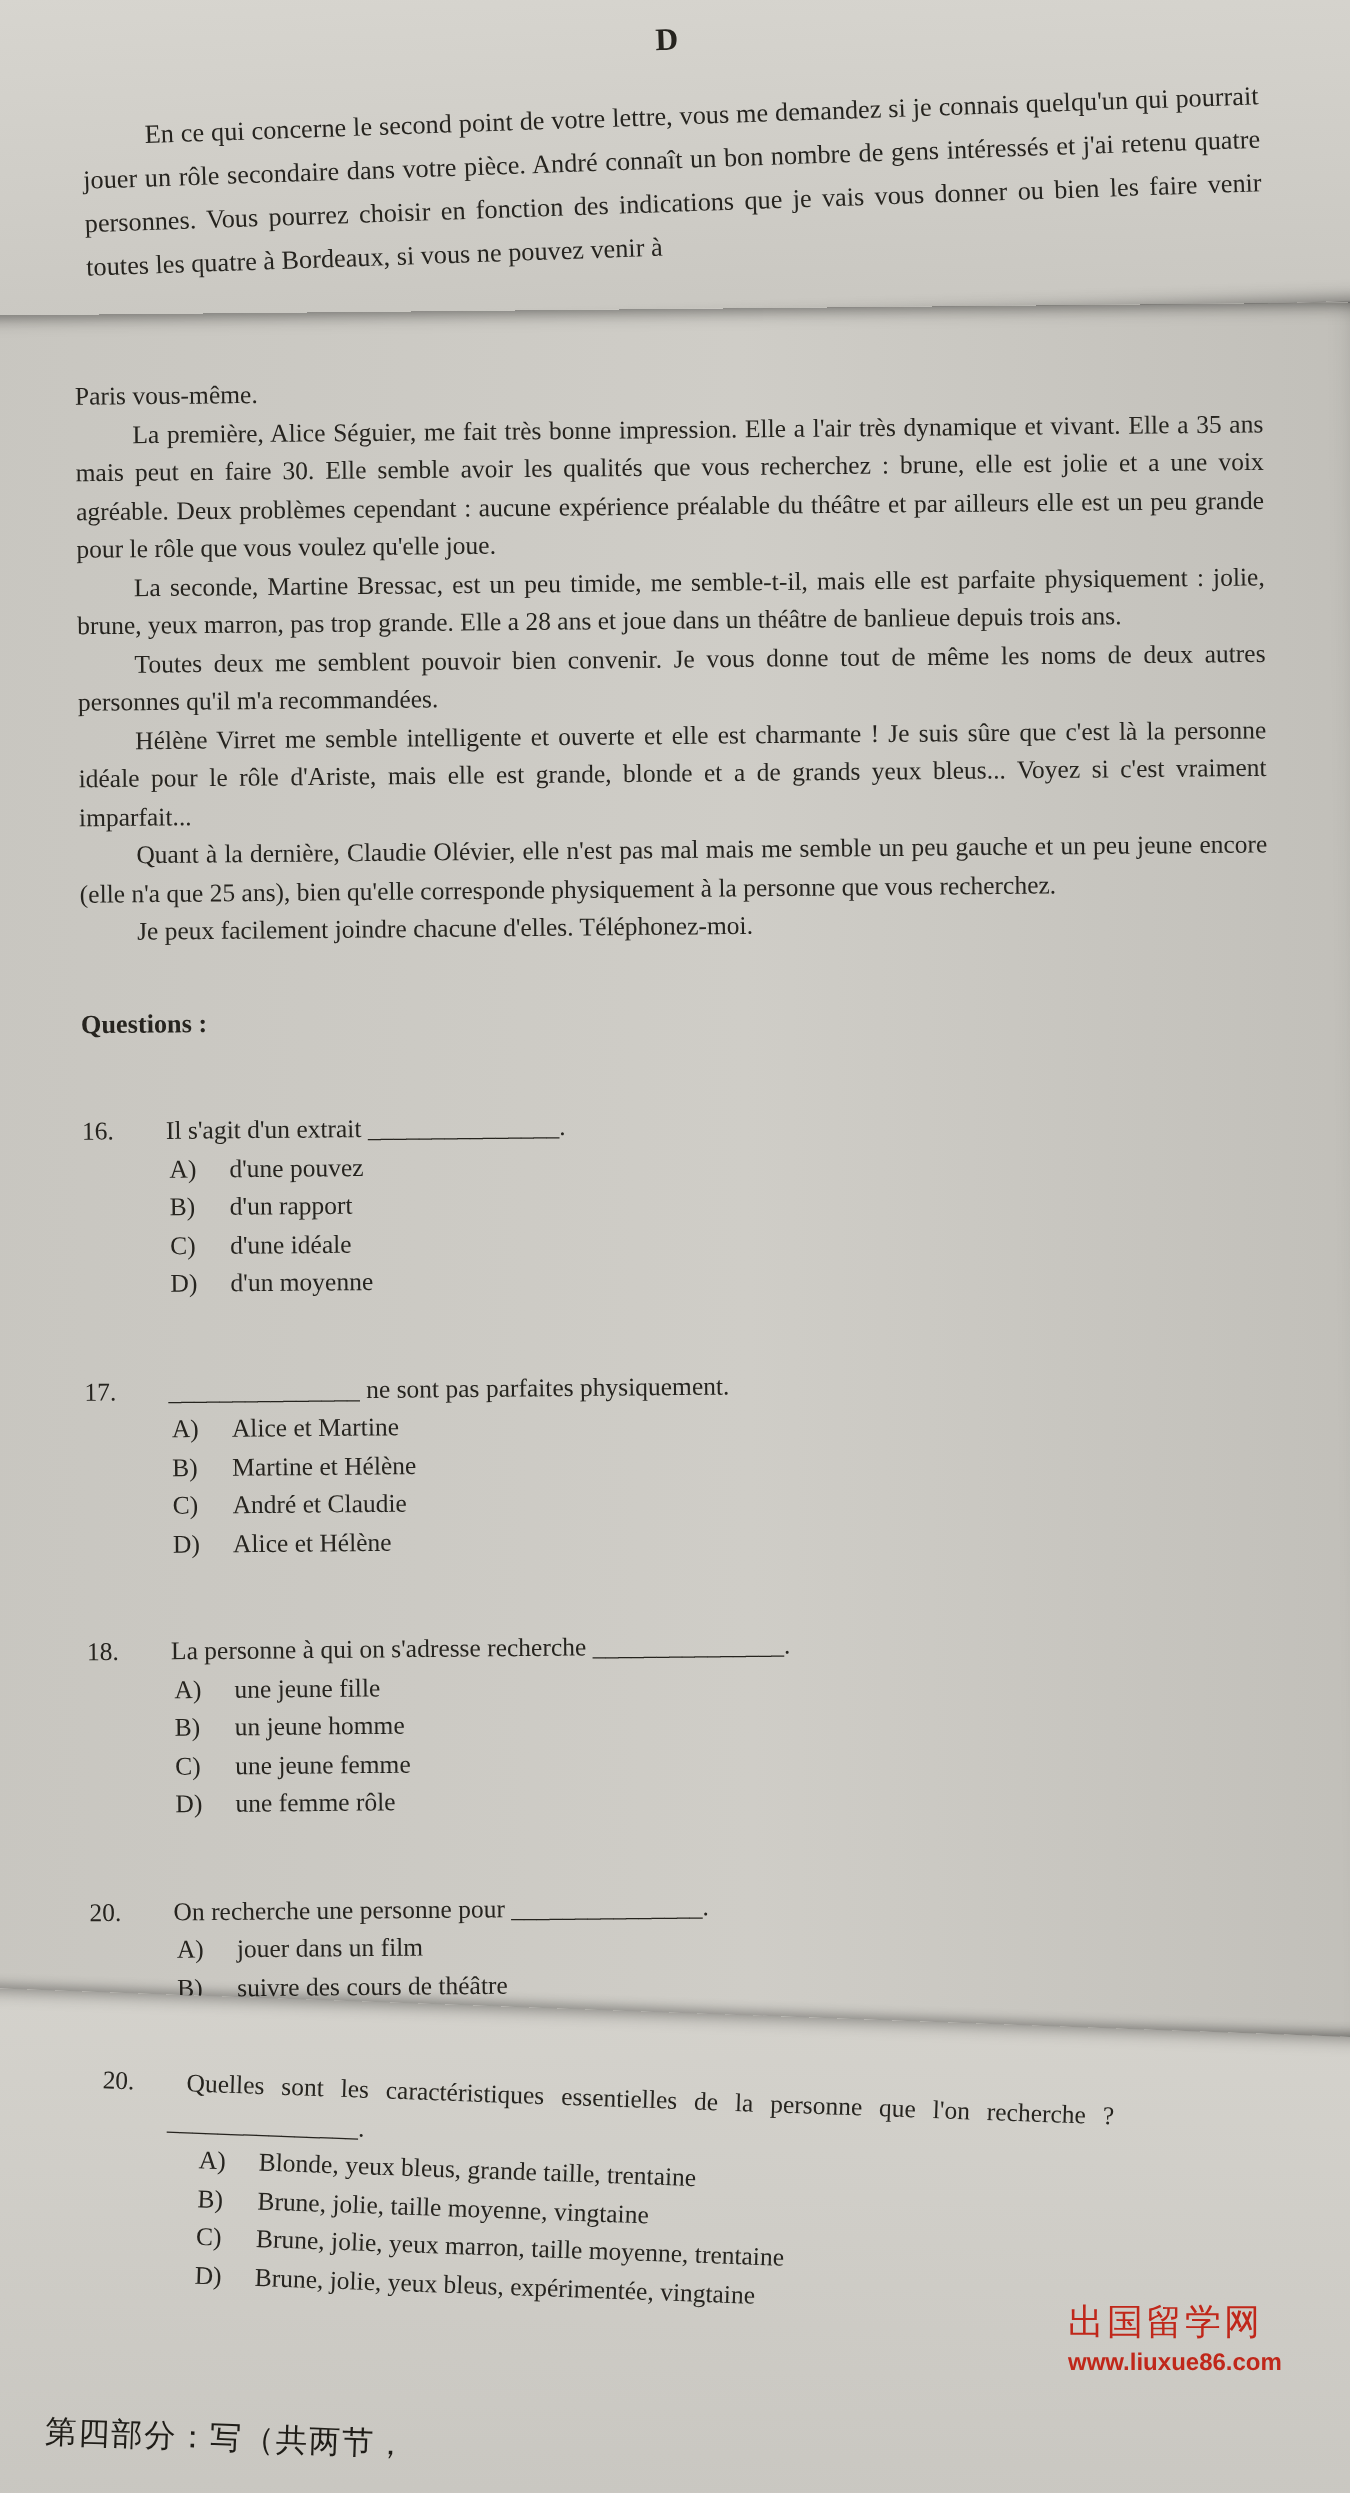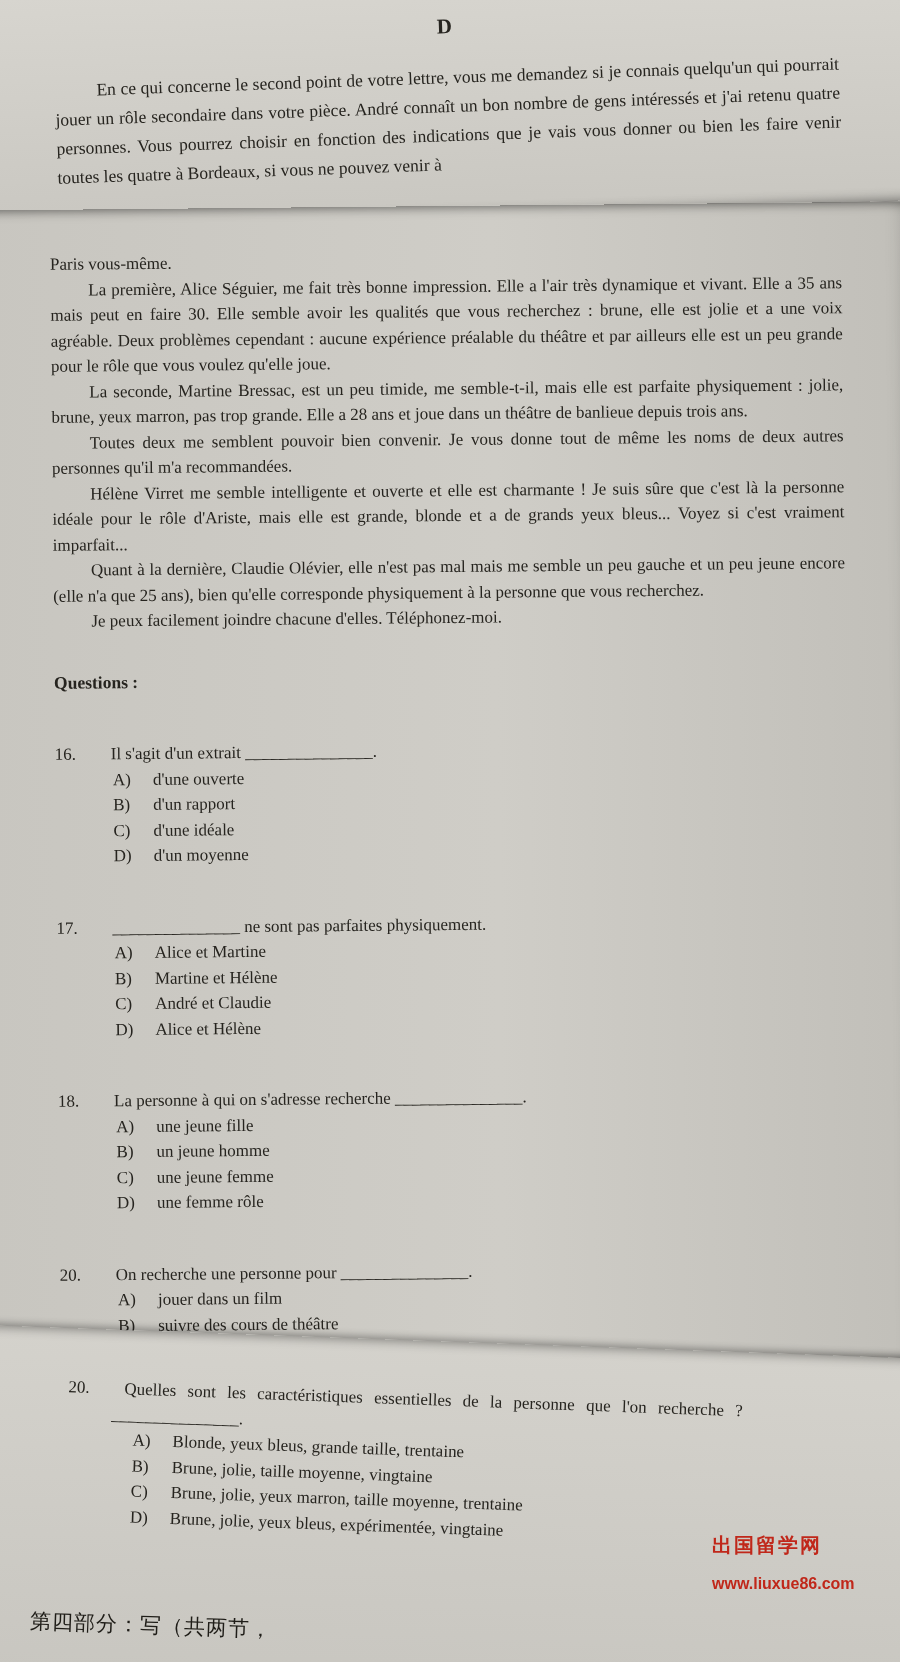--- a/index.html
+++ b/index.html
@@ -41,22 +41,22 @@
     transform:rotate(2.05deg);
     background:linear-gradient(180deg,#d4d2cc,#c8c6c0);
     box-shadow:0 -3px 7px rgba(0,0,0,.3), inset 0 9px 11px -8px rgba(0,0,0,.4);
     padding:46px 60px 0 92px; font-size:17px; line-height:25.5px;
   }
   .q20-head { display:flex; word-spacing:7px; }
   .q20-blank { margin-left:44px; }
   .strip-bottom .option { margin-left:66px; }
   .footer-cn { position:absolute; left:62px; top:282px; font-size:21px; letter-spacing:1px; color:#1f1d18; }
   .footer-red { position:absolute; left:712px; top:1532px; color:#c0271a; font-family:"Liberation Sans", sans-serif; }
-  .footer-red .site-name { font-size:20px; font-weight:bold; letter-spacing:2px; }
-  .footer-red .site-url { font-size:16px; font-weight:bold; margin-top:16px; }
+  .footer-red .site-name { font-size:24px; font-weight:normal; letter-spacing:2px; }
+  .footer-red .site-url { font-size:16px; font-weight:bold; margin-top:3px; }
   .wm { position:absolute; transform:rotate(-22deg); opacity:.5; font-family:"Liberation Sans", sans-serif; color:#8e8d8a; pointer-events:none; white-space:nowrap; }
   .wm-row { display:flex; align-items:baseline; }
   .wm-sina { font-weight:bold; font-size:30px; letter-spacing:1px; margin-right:5px; }
   .wm-cn { font-size:25px; font-weight:bold; letter-spacing:2px; }
   .wm-url { font-size:15px; margin-top:2px; letter-spacing:1px; }
   .wm.sm { transform:rotate(-22deg) scale(.85); }
   .wm.faint { opacity:.3; }
   .ghost { position:absolute; background:rgba(90,90,86,.13); filter:blur(2px); border-radius:3px; }
   .red-ghost { position:absolute; background:rgba(190,60,40,.2); filter:blur(3px); border-radius:3px; }
 </style>
@@ -204,21 +204,21 @@
 
     <div class="questions-label">Questions :</div>
 
     <div class="question">
       <div class="q-head">
         <span class="q-num">16.</span>
         <span class="q-text">Il s'agit d'un extrait _______________.</span>
       </div>
       <div class="option">
           <span class="opt-label">A)</span>
-          <span>d'une ouverte</span>
+          <span>d'une pouvez</span>
         </div>
       <div class="option">
           <span class="opt-label">B)</span>
           <span>d'un rapport</span>
         </div>
       <div class="option">
           <span class="opt-label">C)</span>
           <span>d'une idéale</span>
         </div>
       <div class="option">

